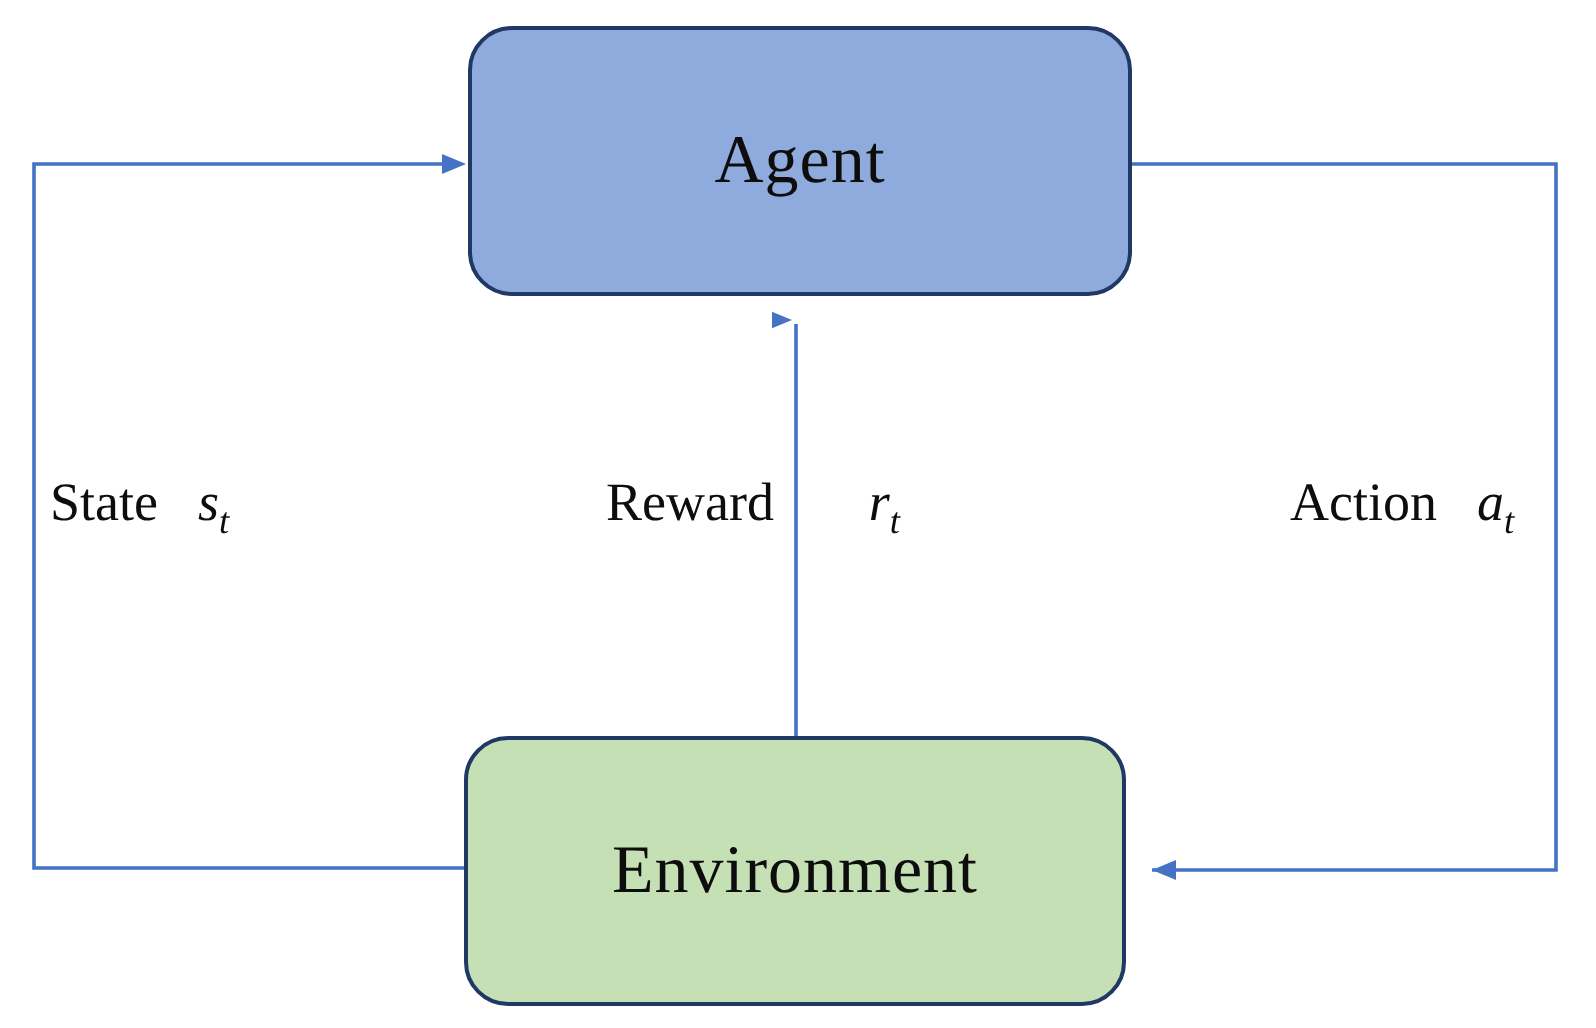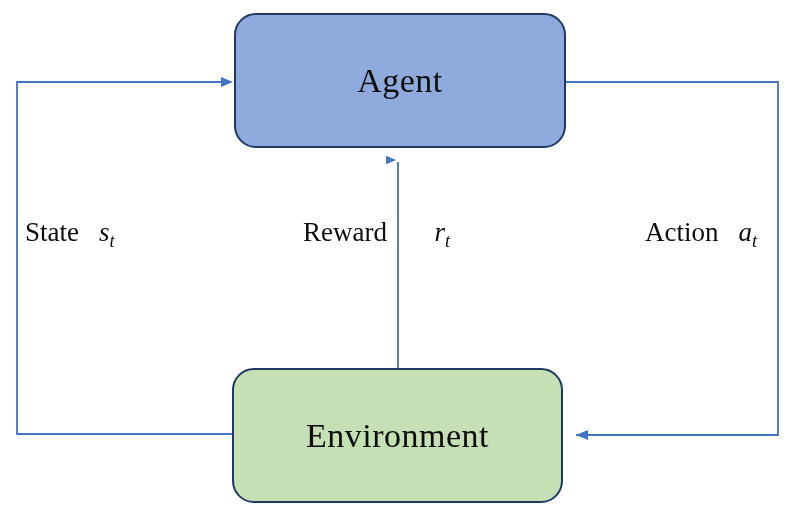--- a/index.html
+++ b/index.html
@@ -56,21 +56,21 @@
   }
   .node-env {
     left: 232px; top: 368px;
     width: 331px; height: 135px;
     background: var(--env-fill);
     border-color: var(--env-border);
     text-align: center;
   }
   .edge-label {
     position: absolute;
-    top: 217px;
+    top: 236px;
     font-size: 27px;
     color: var(--text);
     white-space: nowrap;
   }
   .edge-label .sym {
     font-style: italic;
     margin-left: 20px;
   }
   .edge-label sub {
     font-style: italic;

